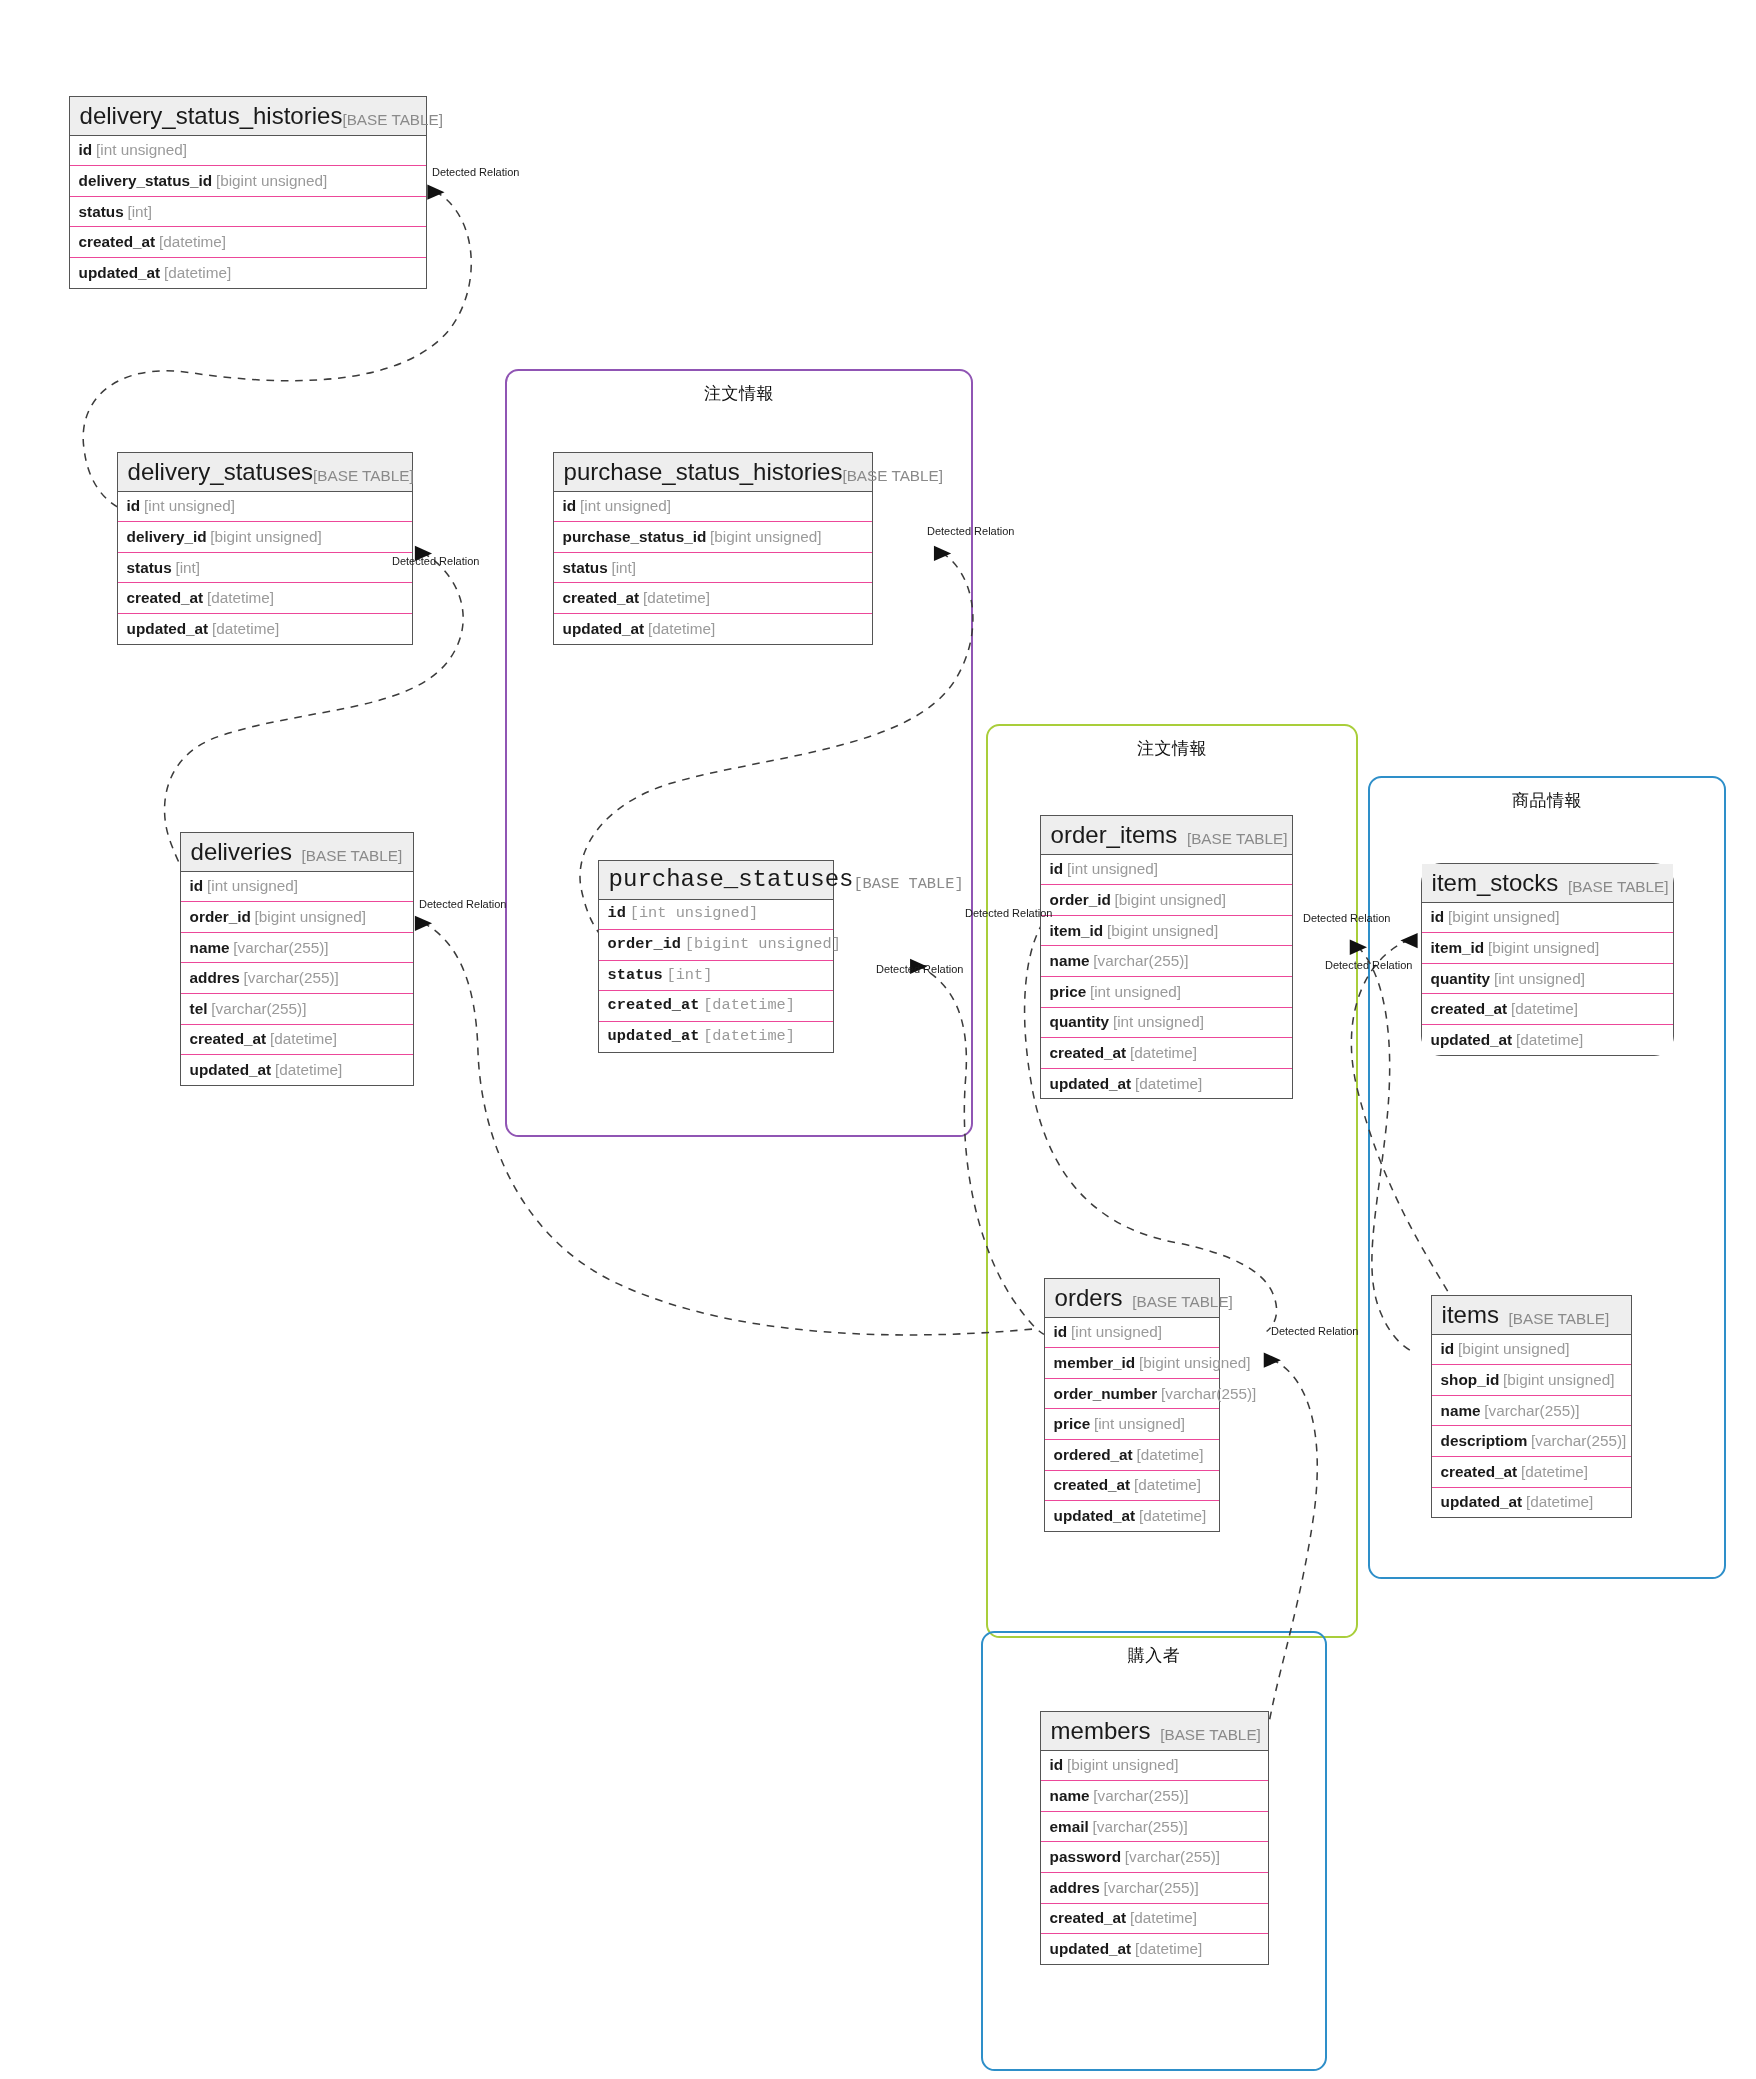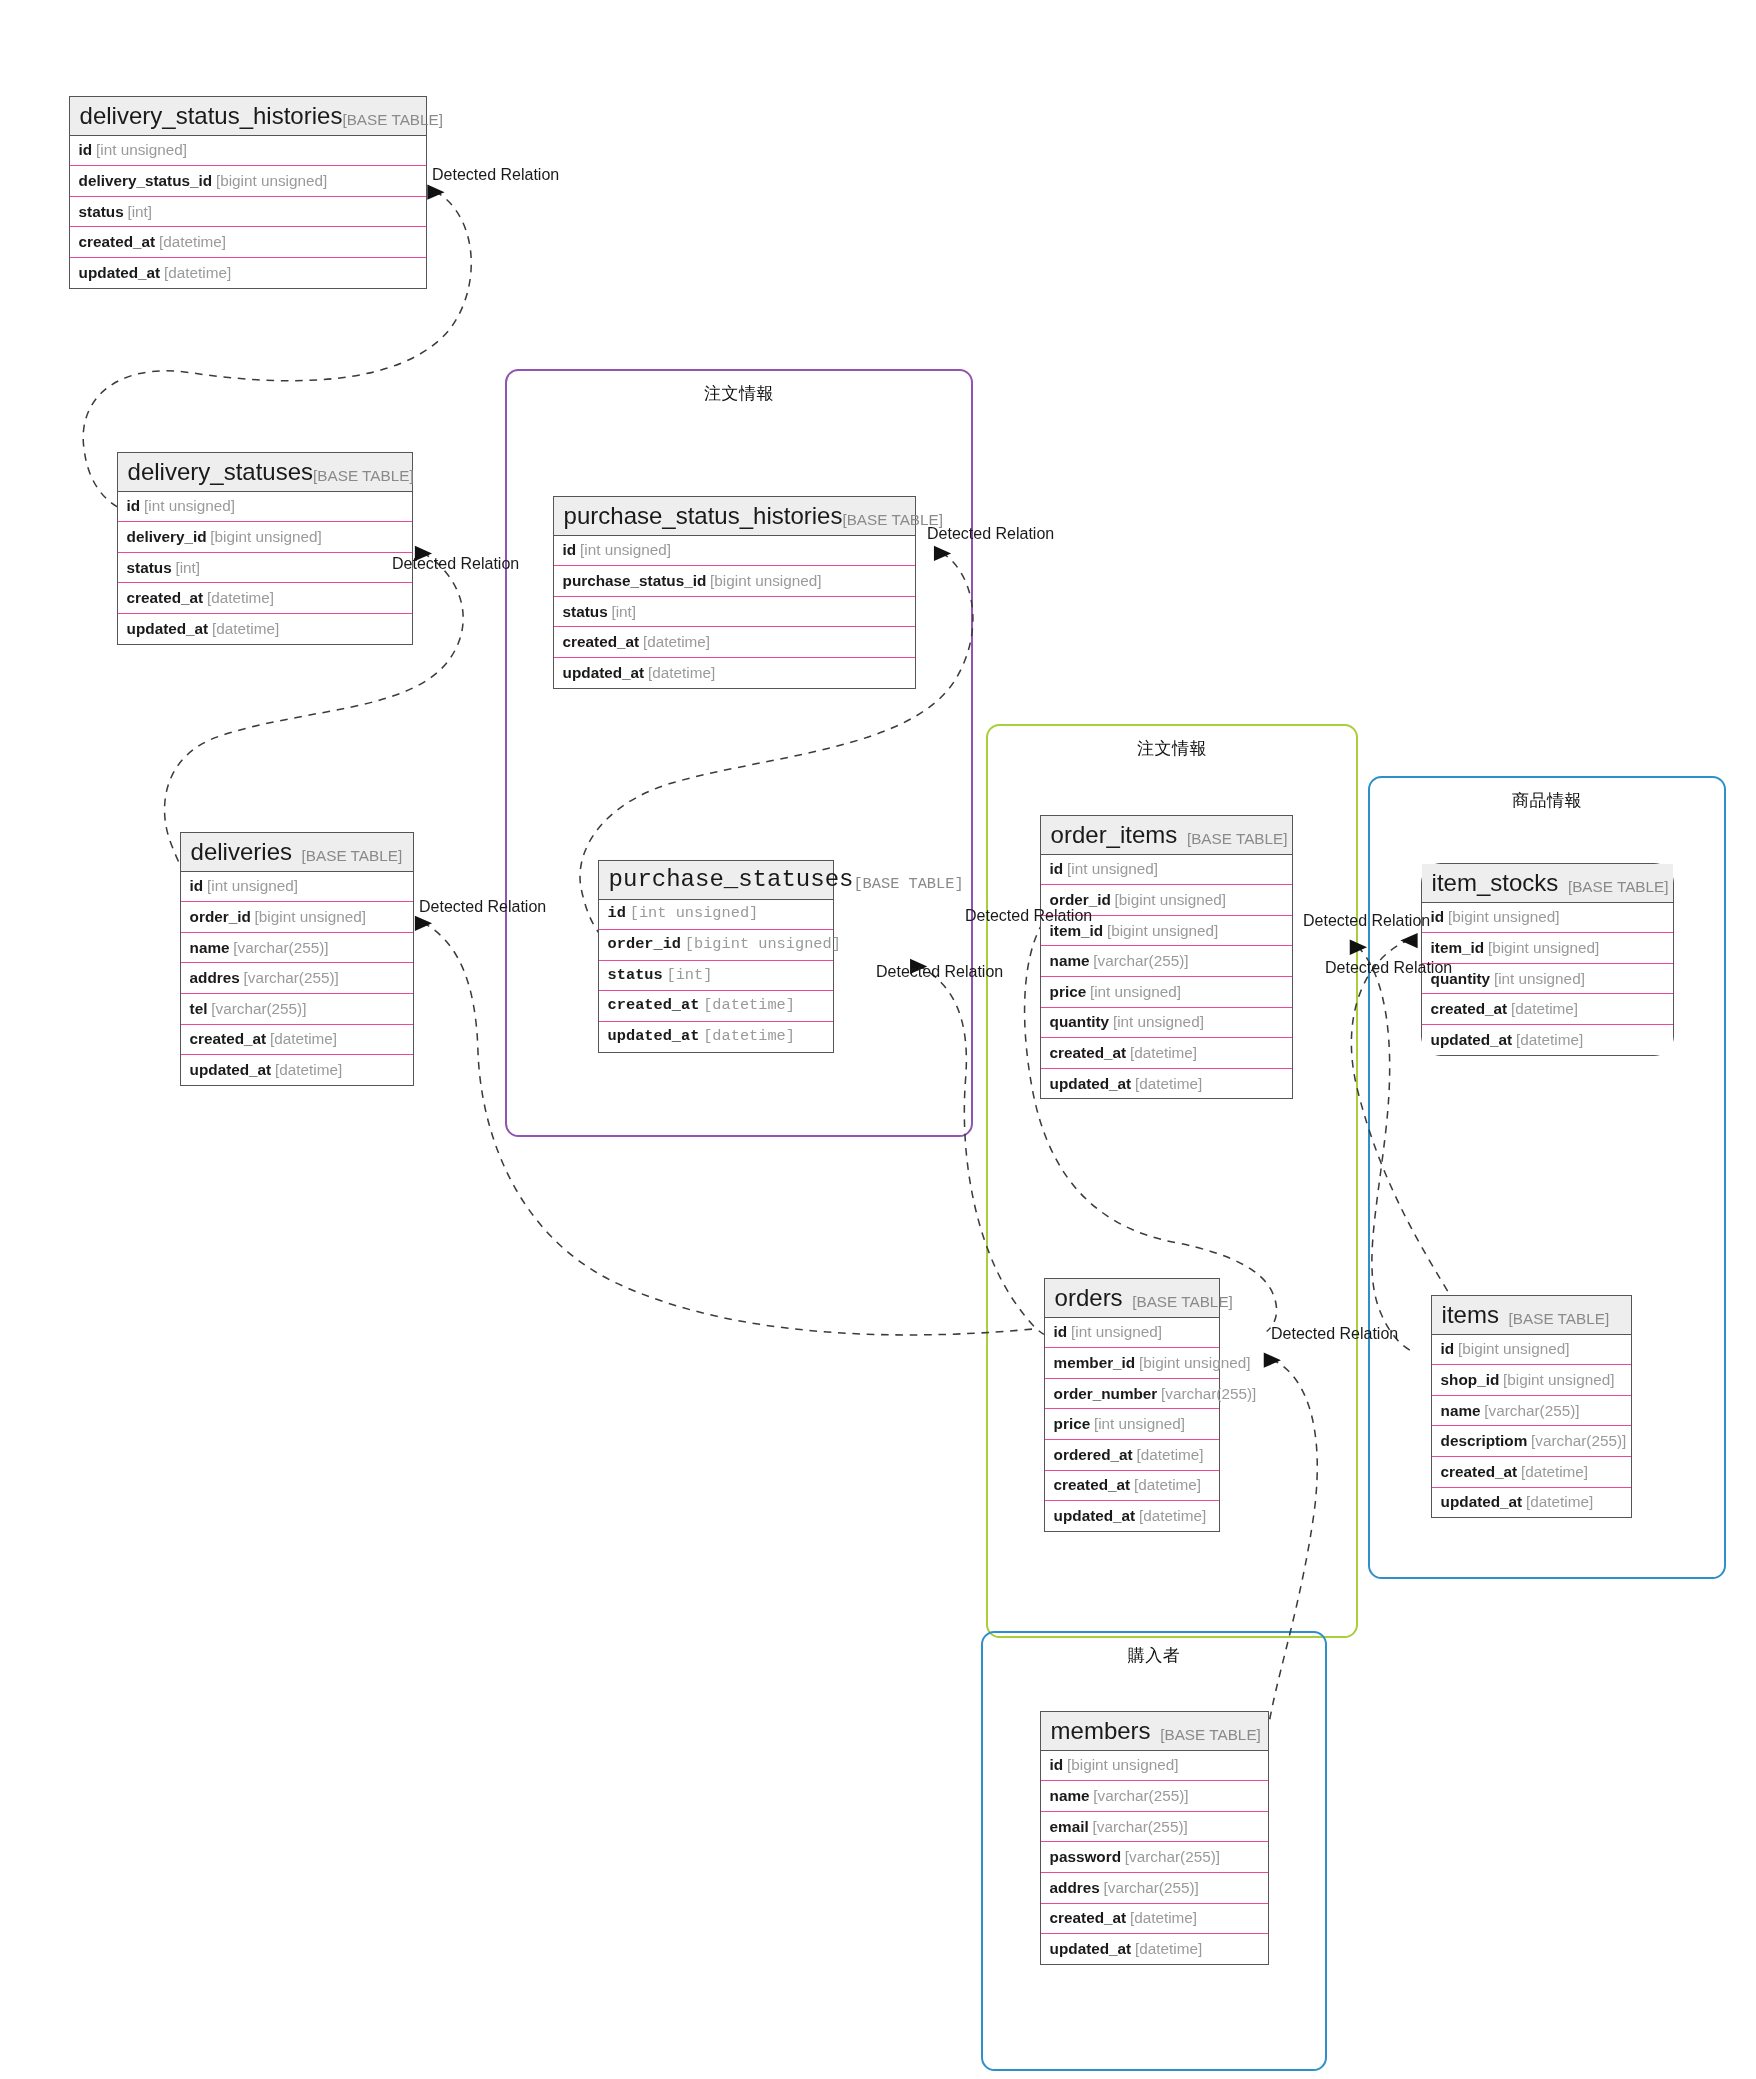--- a/index.html
+++ b/index.html
@@ -98,21 +98,21 @@
   }
   #edges path {
     fill: none;
     stroke: #3b3b3b;
     stroke-width: 1.6;
     stroke-dasharray: 8 7;
   }
   #edges polygon { fill: #111111; }
   .rel-label {
     position: absolute;
-    font-size: 16px;
+    font-size: 11px;
     color: #1a1a1a;
     white-space: nowrap;
     z-index: 6;
     line-height: 1;
   }
 </style>
 </head>
 <body>
 
 <div id="canvas">
@@ -206,21 +206,21 @@
     </div>
     <div class="col"><span class="cname">id</span><span class="ctype">[int unsigned]</span></div>
     <div class="col"><span class="cname">order_id</span><span class="ctype">[bigint unsigned]</span></div>
     <div class="col"><span class="cname">name</span><span class="ctype">[varchar(255)]</span></div>
     <div class="col"><span class="cname">addres</span><span class="ctype">[varchar(255)]</span></div>
     <div class="col"><span class="cname">tel</span><span class="ctype">[varchar(255)]</span></div>
     <div class="col"><span class="cname">created_at</span><span class="ctype">[datetime]</span></div>
     <div class="col"><span class="cname">updated_at</span><span class="ctype">[datetime]</span></div>
   </div>
 
-  <div class="table" style="left:553px; top:452px; width:363px;margin-top:44px;">
+  <div class="table" style="left:553px; top:452px; width:320px;">
     <div class="table-header">
       <span class="table-name">purchase_status_histories</span>
       <span class="table-kind tight">[BASE TABLE]</span>
     </div>
     <div class="col"><span class="cname">id</span><span class="ctype">[int unsigned]</span></div>
     <div class="col"><span class="cname">purchase_status_id</span><span class="ctype">[bigint unsigned]</span></div>
     <div class="col"><span class="cname">status</span><span class="ctype">[int]</span></div>
     <div class="col"><span class="cname">created_at</span><span class="ctype">[datetime]</span></div>
     <div class="col"><span class="cname">updated_at</span><span class="ctype">[datetime]</span></div>
   </div>

